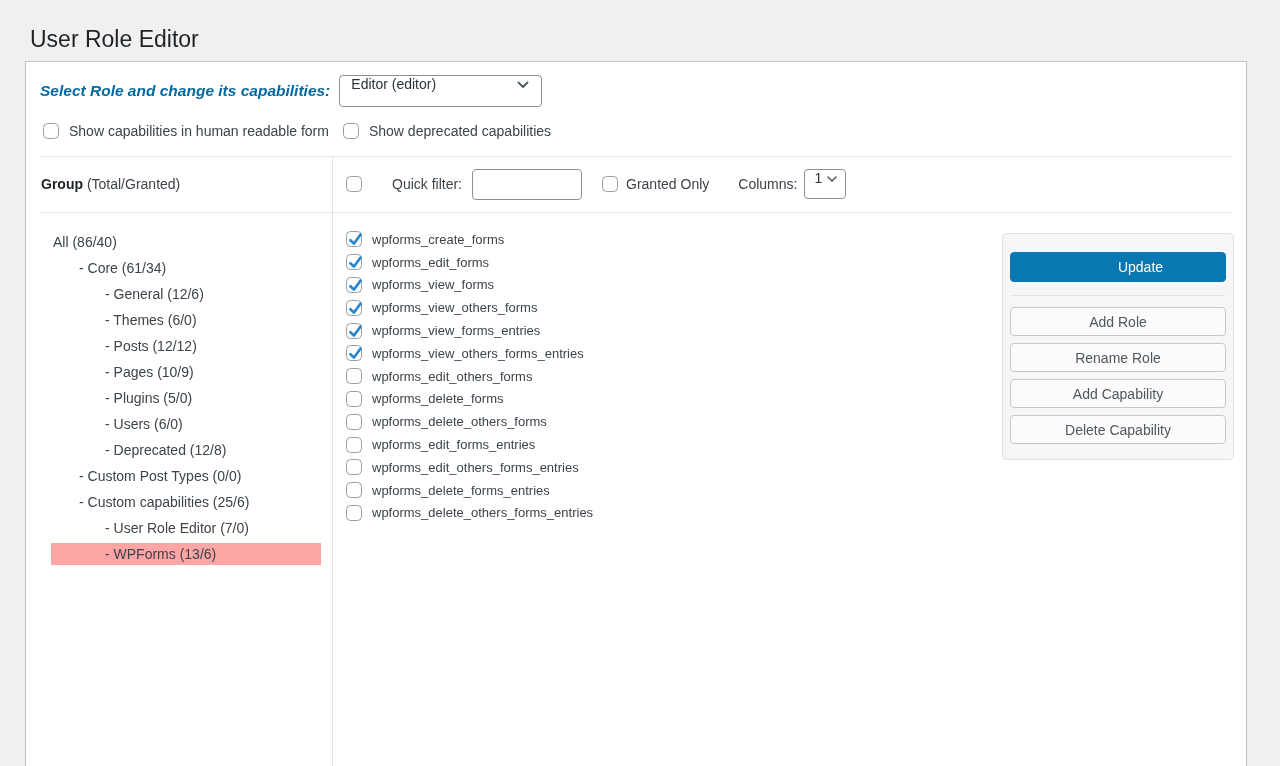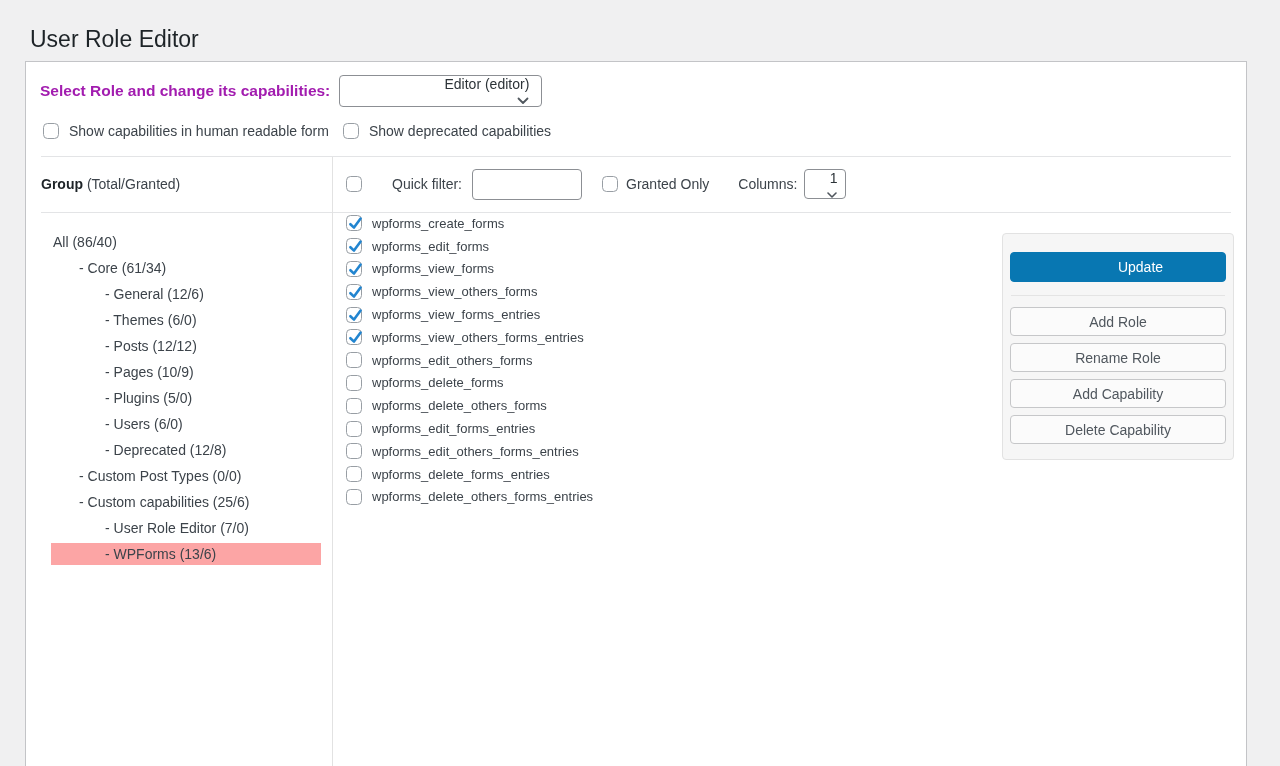--- a/index.html
+++ b/index.html
@@ -16,25 +16,25 @@
   }
   .panel {
     position:absolute; left:25px; top:61px; width:1222px; height:705px;
     background:#fff; border:1px solid #c3c4c7; border-bottom:none;
   }
   
   .role-row {
     position:absolute; left:14px; top:13px;
     display:flex; align-items:center; gap:9px;
   }
-  .role-label { font-size:15.5px; font-weight:700; color:#a21caf; }
+  .role-label { font-size:15.5px; font-weight:700; color:#0369a1;font-style:italic; }
   .select {
     background:#fff; border:1px solid #8c8f94; border-radius:4px;
-    display:flex; align-items:flex-end; justify-content:space-between;
-    font-size:14px; color:#2c3338; cursor:pointer;flex-direction:column;
+    display:flex; align-items:flex-start; justify-content:space-between;
+    font-size:14px; color:#2c3338; cursor:pointer;
   }
   .role-select { width:203px; height:32px; padding:0 12px 0 11px; }
   .columns-select { width:42px; height:30px; padding:0 8px 0 9px; }
   .toggles-row {
     position:absolute; left:17px; top:61px;
     display:flex; align-items:center; gap:14px;
   }
   .check-item { display:flex; align-items:center; gap:10px; font-size:14px; color:#3c434a; }
   
   .cb {
@@ -73,21 +73,21 @@
   .tree-item {
     height:22px; margin:4px 11px 4px 25px;
     display:flex; align-items:center;
     font-size:14px; color:#3c434a; cursor:pointer; white-space:nowrap;
   }
   .tree-item.lvl0 { padding-left:2px; }
   .tree-item.lvl1 { padding-left:28px; }
   .tree-item.lvl2 { padding-left:54px; }
   .tree-item.selected { background:#fca5a5; }
   
-  .caps { position:absolute; left:320px; top:150px; width:620px; padding-top:0; }
+  .caps { position:absolute; left:320px; top:150px; width:620px; padding-top:16px; }
   .cap-row { height:22.8px; display:flex; align-items:center; gap:10px; }
   .cap-label { font-size:13px; color:#3c434a; white-space:nowrap; }
   
   .actions {
     position:absolute; top:171px; right:12px; width:232px; height:227px;
     background:#f6f6f6; border:1px solid #e2e2e2; border-radius:4px;
     padding:18px 7px 0 7px;
   }
   .btn {
     display:block; width:100%; height:30px; border-radius:4px;

